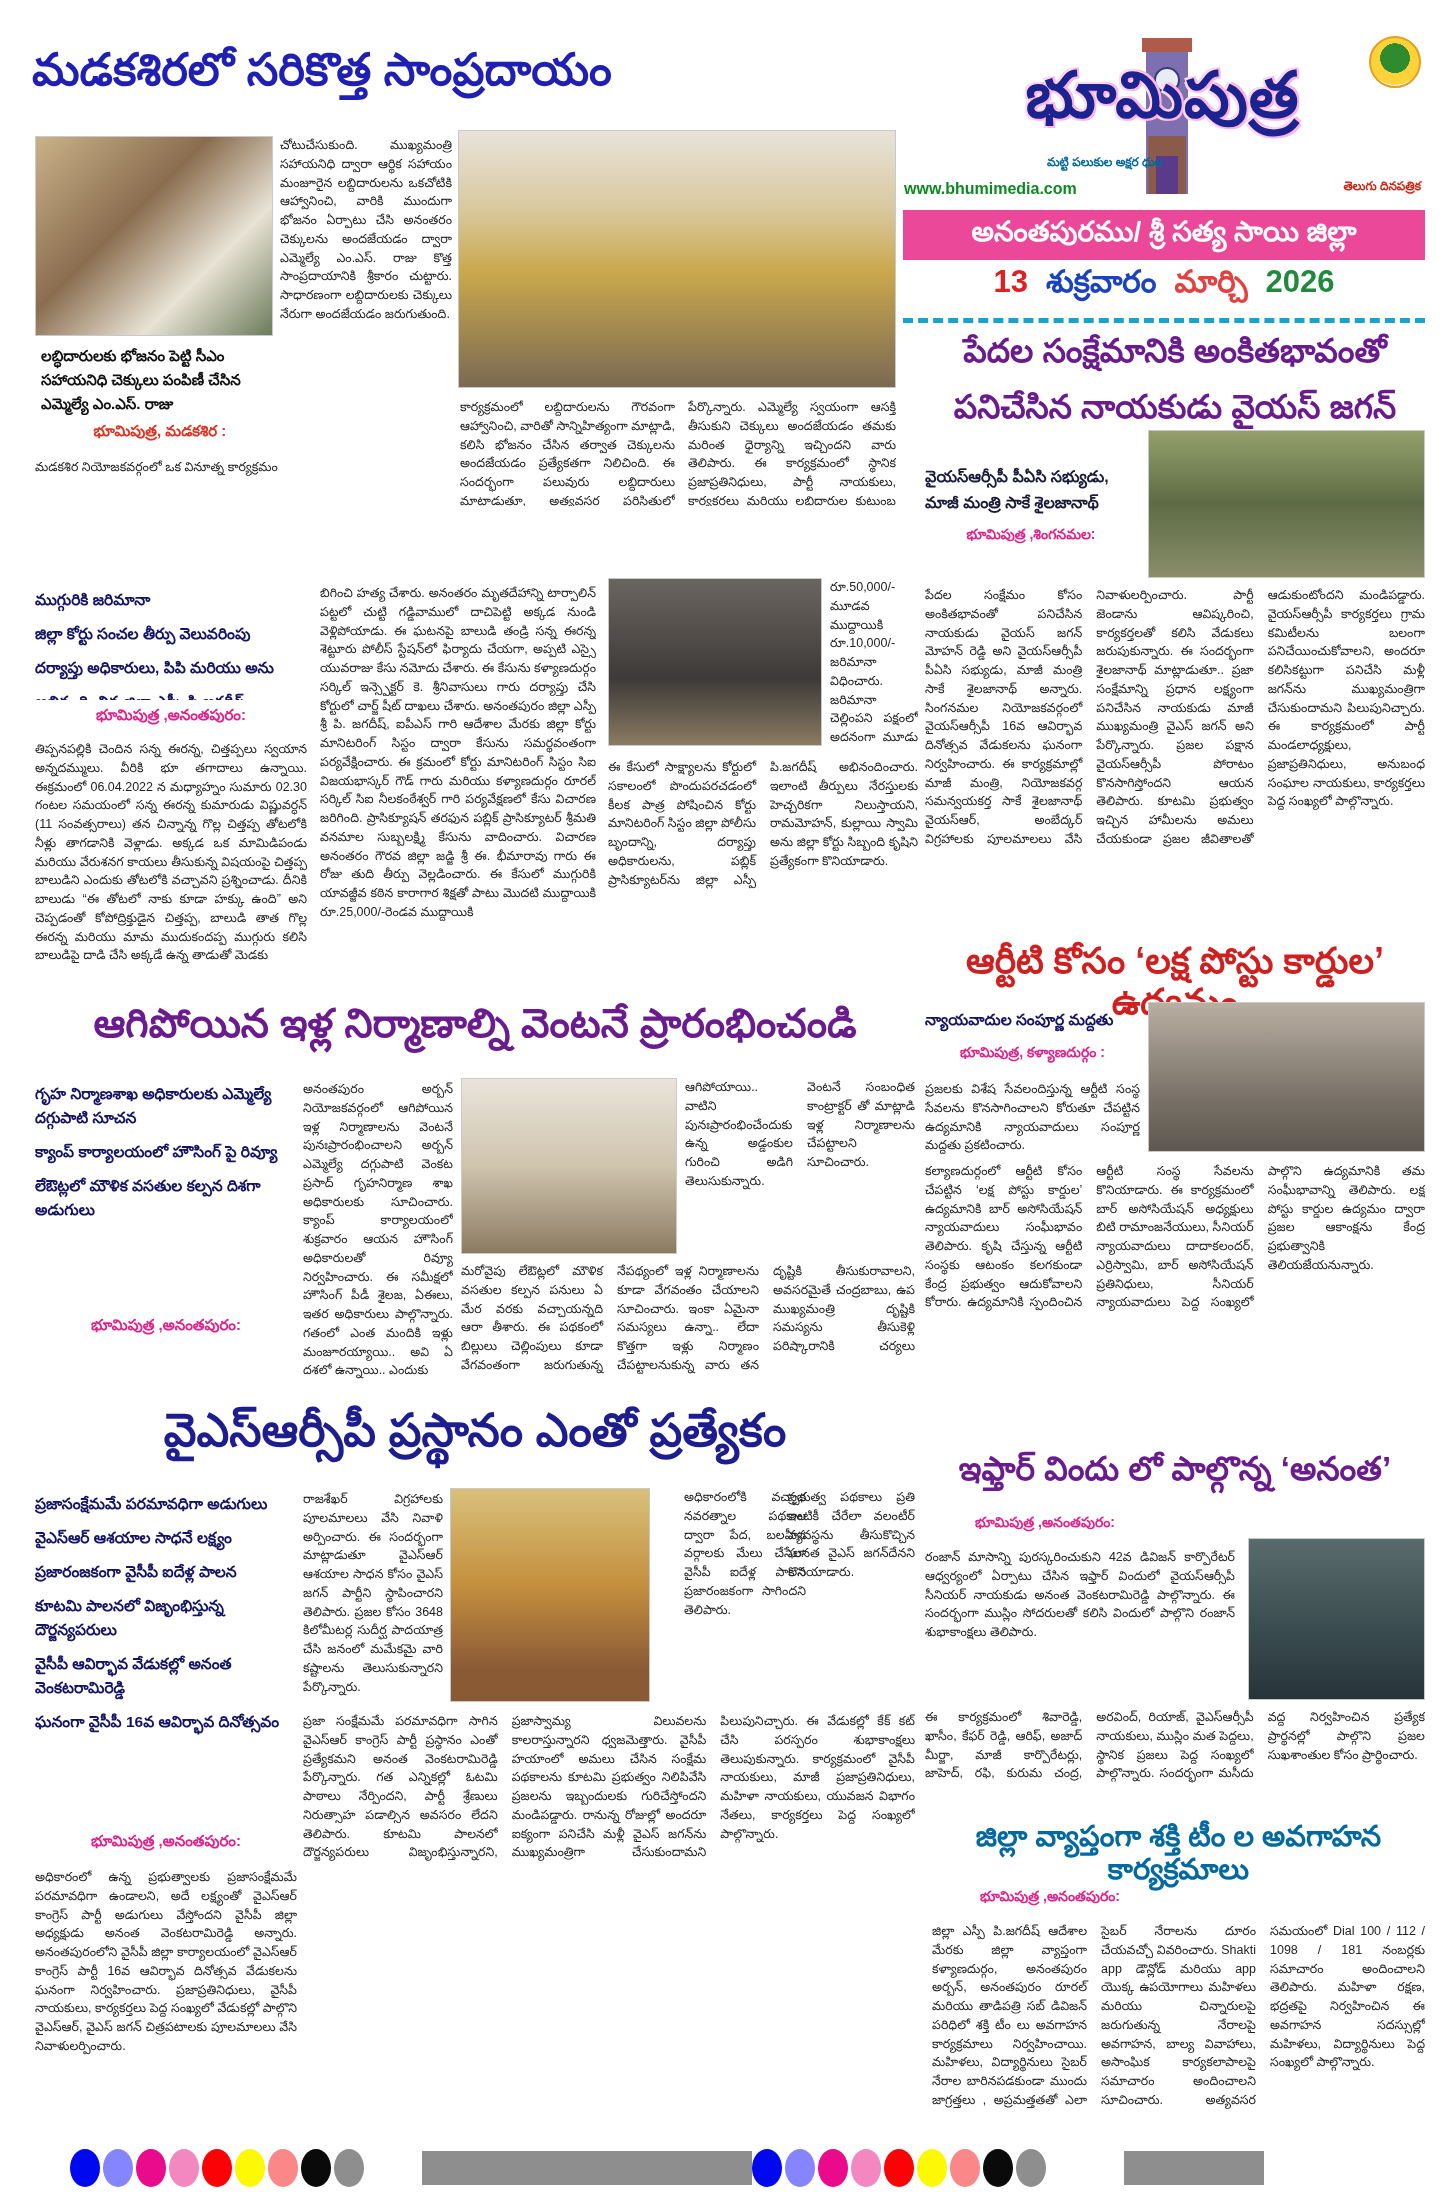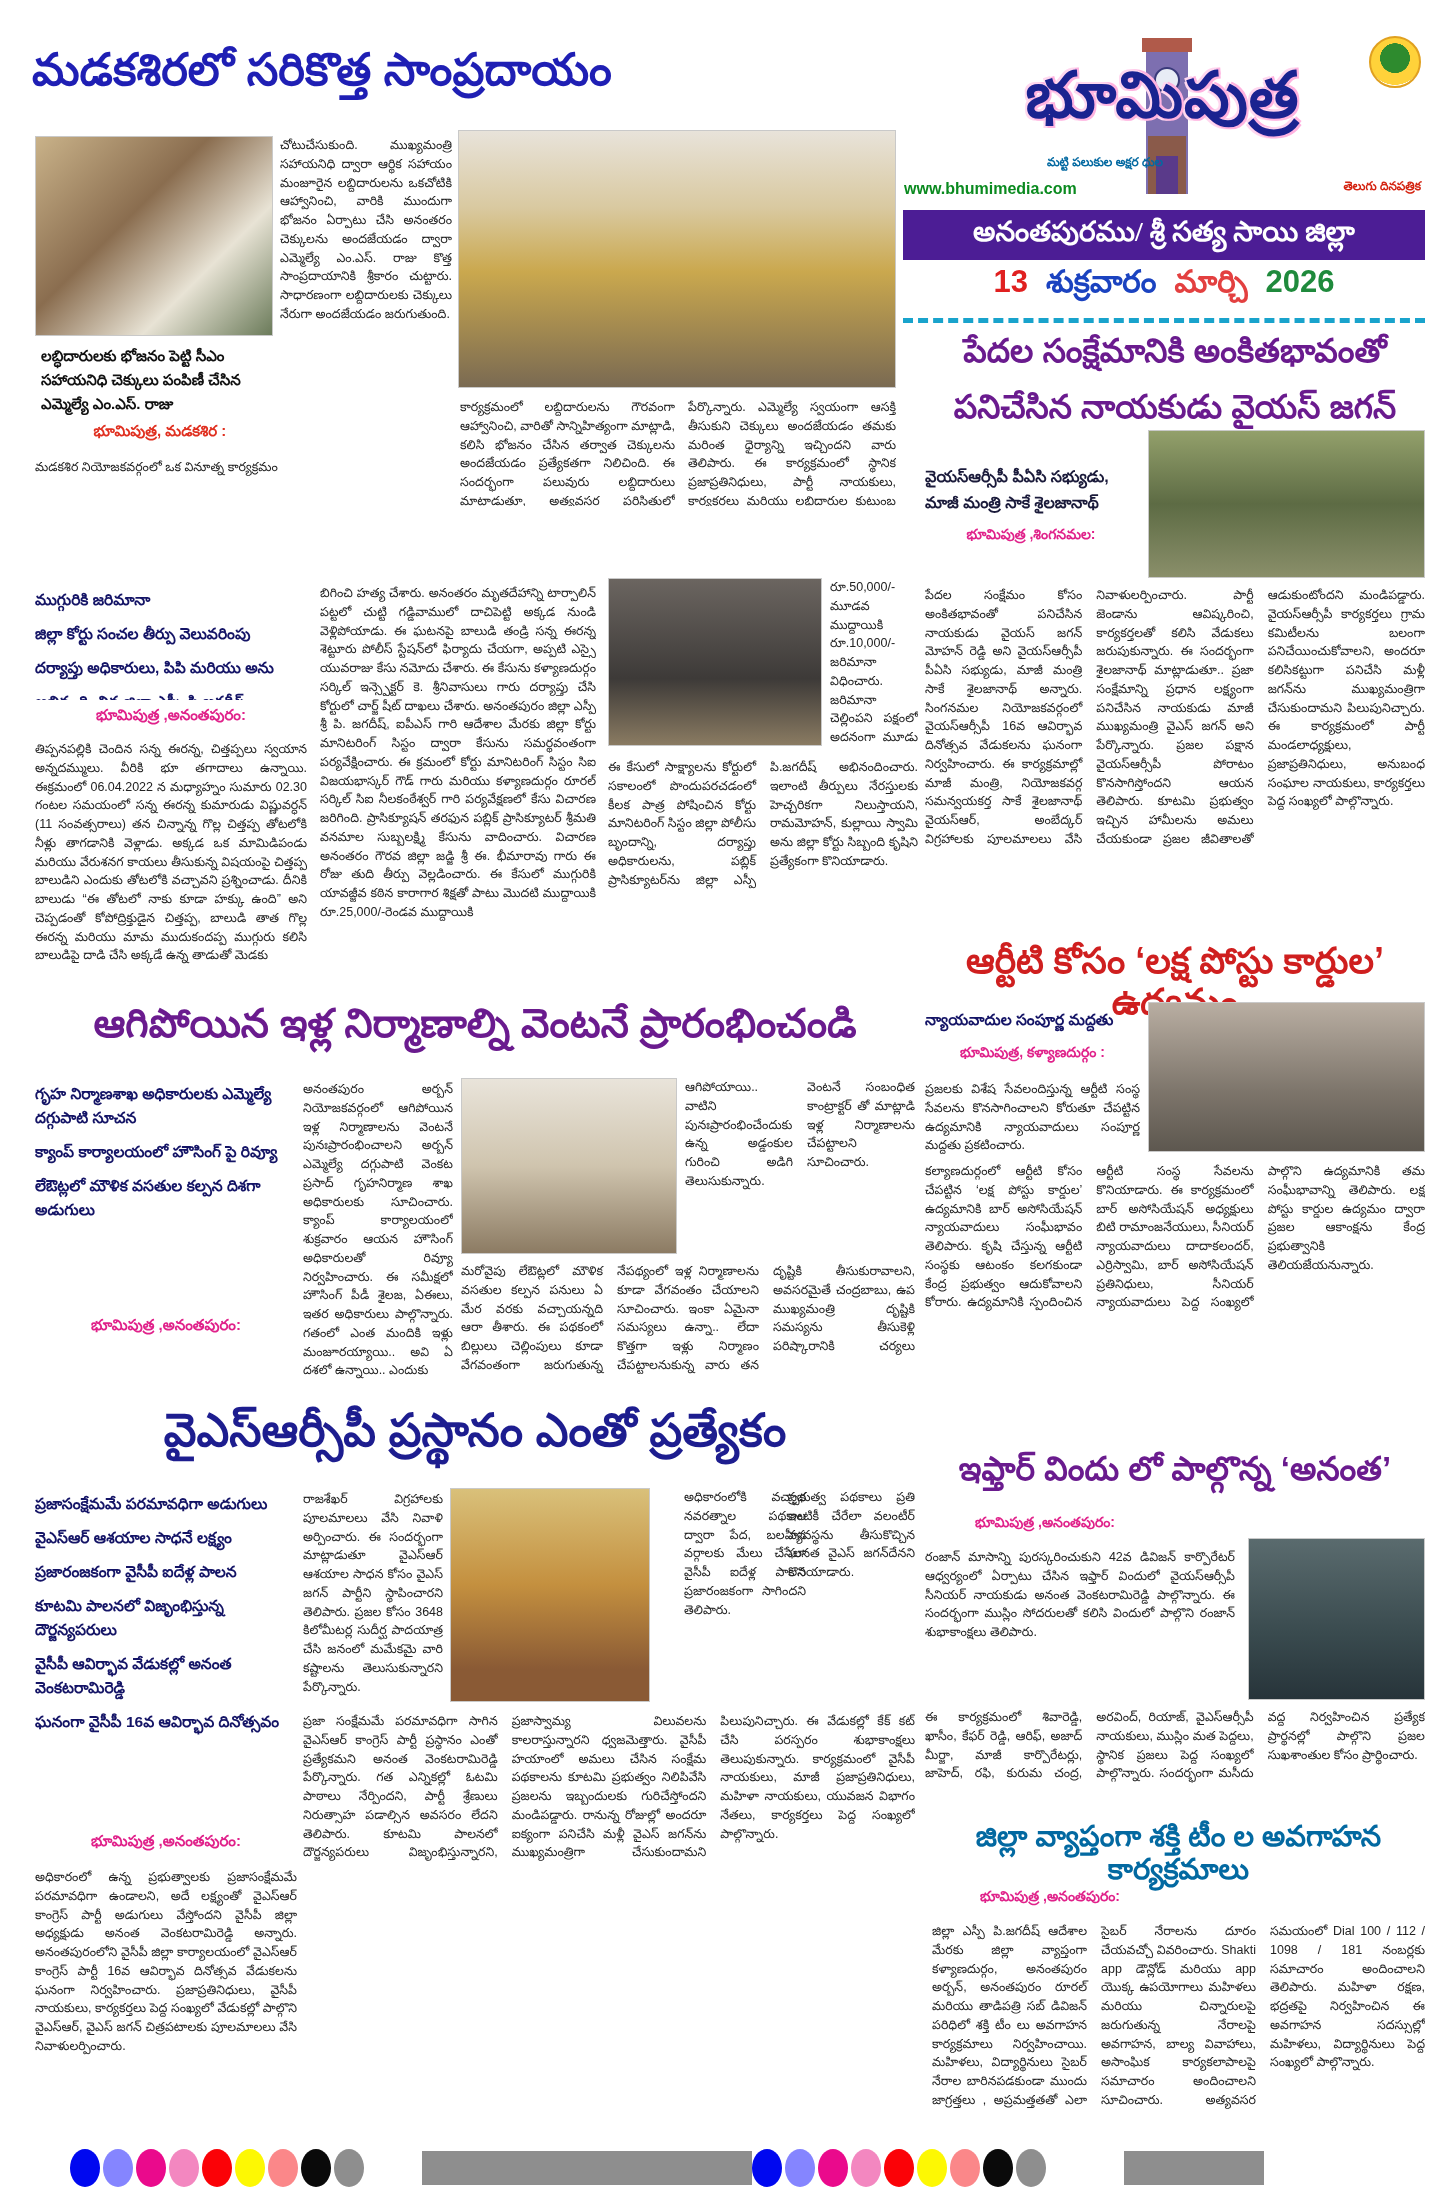--- a/index.html
+++ b/index.html
@@ -24,22 +24,22 @@
   .by{font-size:15px;font-weight:bold;text-align:center;}
   .by-mag{color:#e0218a;}
   .by-red{color:#e03020;}
   
   .cap{font-size:15px;font-weight:bold;color:#111;line-height:1.6;}
   
   .ph{border:1px solid #c9c9c9;box-sizing:border-box;}
   
   .mast-title{font-size:64px;font-weight:800;color:#1a2390;letter-spacing:1px;
     text-shadow:2px 2px 0 #ffb3e0,-2px -2px 0 #ffd7ef,2px -2px 0 #ffb3e0,-2px 2px 0 #ffd7ef;}
-  .edition-band{background:#4c1d95;color:#ffffff;font-weight:bold;font-size:28px;
-    display:flex;align-items:center;justify-content:center;font-family:Liberation Serif, serif;}
+  .edition-band{background:#ec4899;color:#ffffff;font-weight:bold;font-size:28px;
+    display:flex;align-items:center;justify-content:center;}
   .date-row{display:flex;align-items:flex-start;justify-content:center;gap:18px;
     font-size:31px;font-weight:bold;}
   .dash-sep{border-top:5px dashed #19a3cc;height:0;}
   
   .strip{display:flex;align-items:center;}
   .dot{width:30px;height:38px;border-radius:50%;margin-right:3px;flex:0 0 auto;}
   .bar{height:34px;background:#8e8e8e;flex:0 0 auto;}
   .c1{background:#0008f0}.c2{background:#8585ff}.c3{background:#ea0a8c}
   .c4{background:#f387c0}.c5{background:#fb0207}.c6{background:#fdf803}
   .c7{background:#fb8789}.c8{background:#0a0a0a}.c9{background:#8e8e8e}

